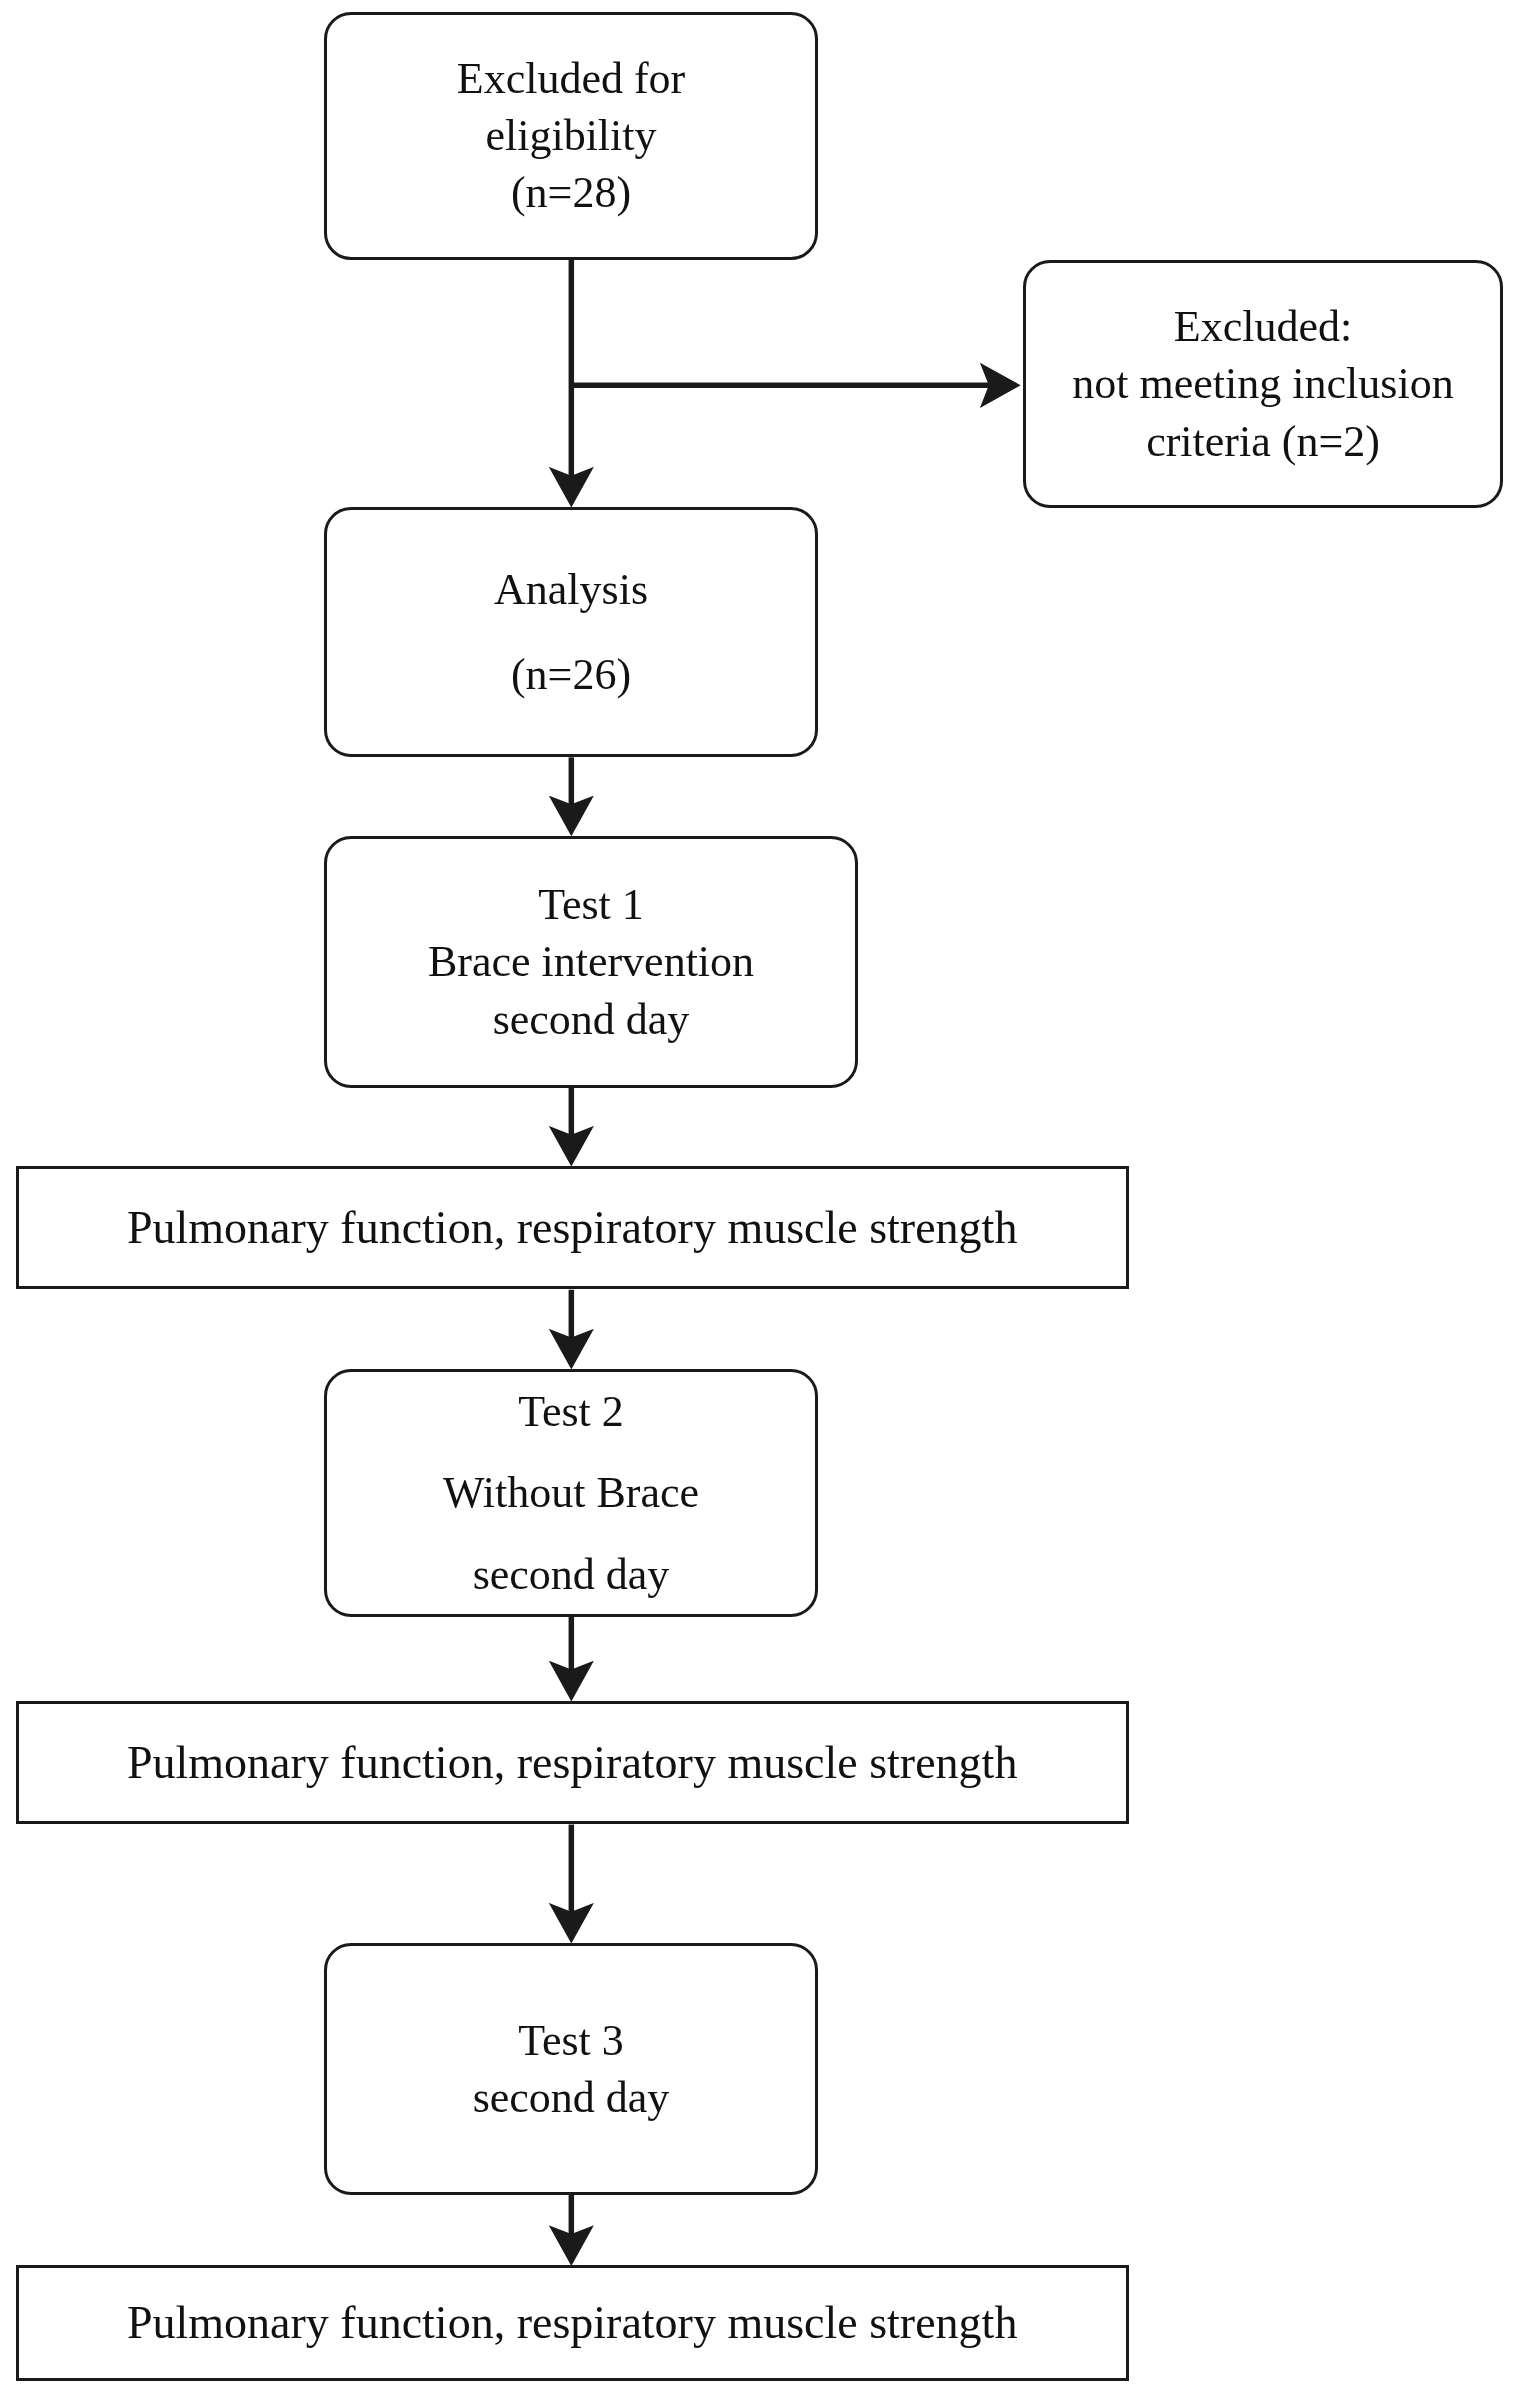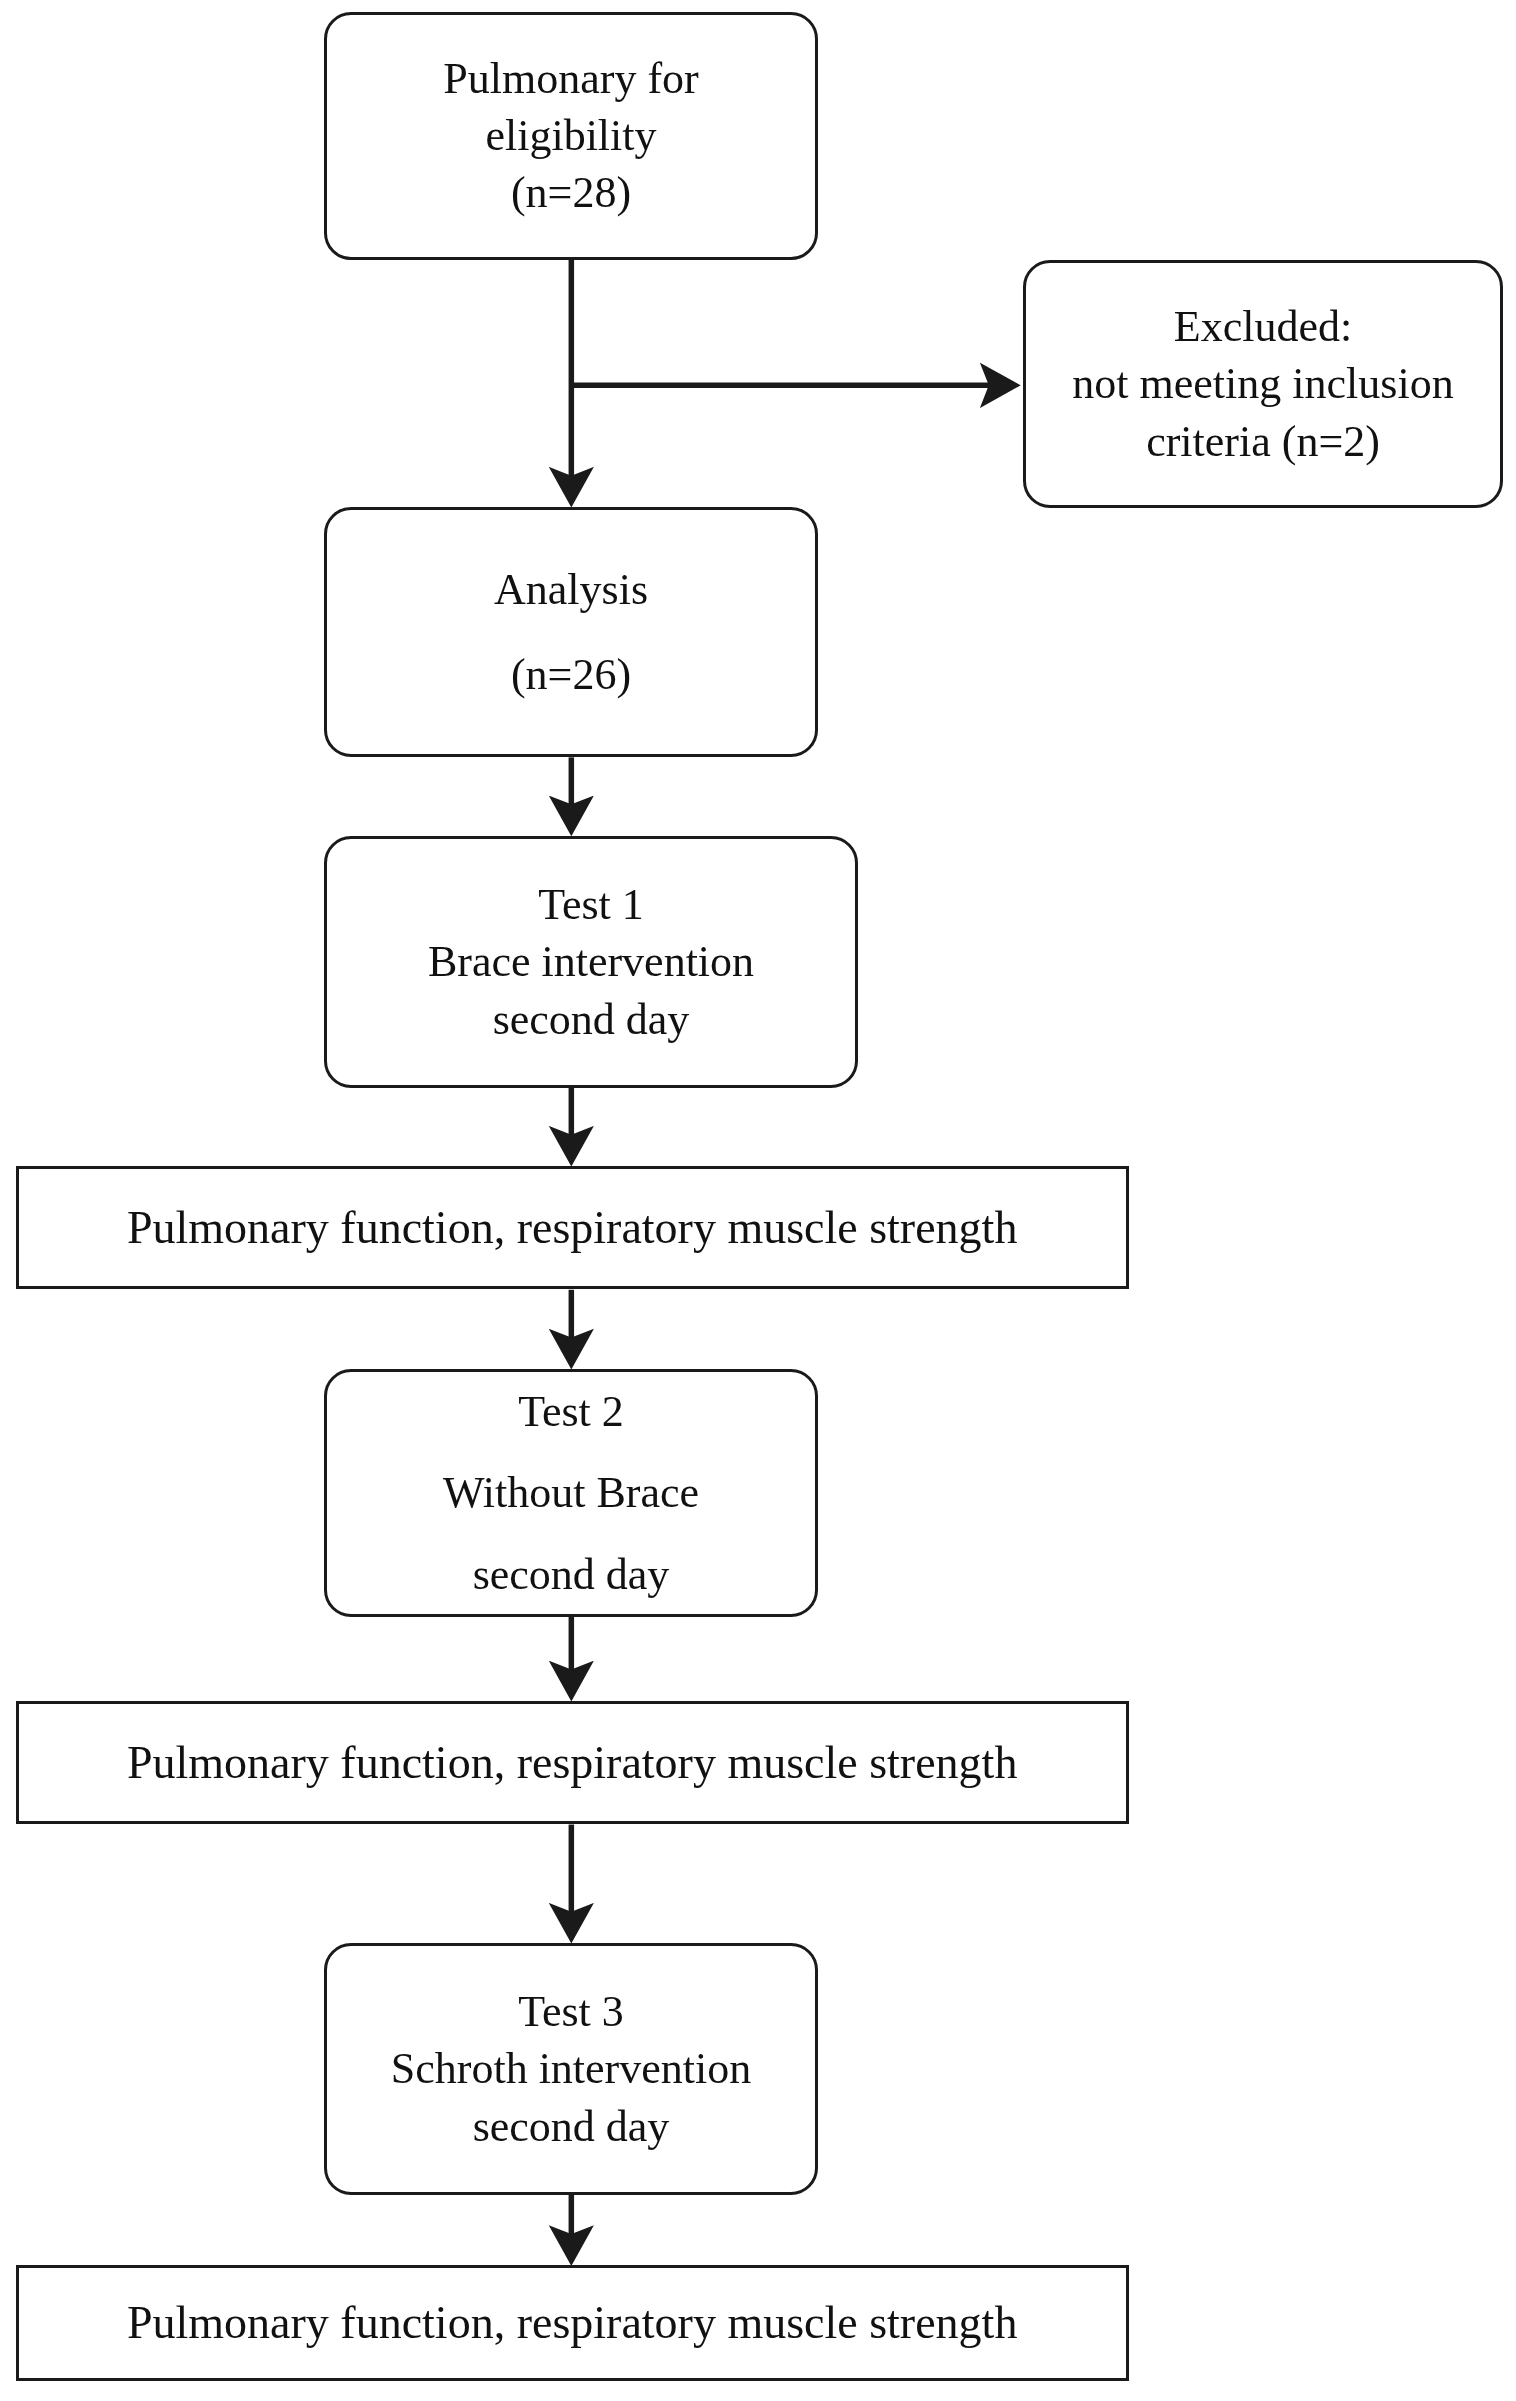--- a/index.html
+++ b/index.html
@@ -65,21 +65,21 @@
     <line x1="726" y1="1640" x2="726" y2="1726" stroke="#1a1a1a" stroke-width="7" marker-end="url(#arrowhead)"></line>
 
     <line x1="726" y1="2055" x2="726" y2="2148" stroke="#1a1a1a" stroke-width="7" marker-end="url(#arrowhead)"></line>
 
     <line x1="726" y1="2320" x2="726" y2="2456" stroke="#1a1a1a" stroke-width="7" marker-end="url(#arrowhead)"></line>
 
     <line x1="726" y1="2790" x2="726" y2="2866" stroke="#1a1a1a" stroke-width="7" marker-end="url(#arrowhead)"></line>
   </svg>
 
   <div class="node rounded fs-big" id="node-eligibility">
-    <span class="ln">Pulmonary for</span>
+    <span class="ln">Excluded for</span>
     <span class="ln">eligibility</span>
     <span class="ln">(n=28)</span>
   </div>
 
   <div class="node rounded fs-big" id="node-excluded">
     <span class="ln">Excluded:</span>
     <span class="ln">not meeting inclusion</span>
     <span class="ln">criteria (n=2)</span>
   </div>
 
@@ -103,21 +103,20 @@
     <span class="ln">Without Brace</span>
     <span class="ln">second day</span>
   </div>
 
   <div class="node square fs-bar" id="node-outcome2">
     <span class="ln">Pulmonary function, respiratory muscle strength</span>
   </div>
 
   <div class="node rounded fs-big" id="node-test3">
     <span class="ln">Test 3</span>
-    <span class="ln">Schroth intervention</span>
     <span class="ln">second day</span>
   </div>
 
   <div class="node square fs-bar" id="node-outcome3">
     <span class="ln">Pulmonary function, respiratory muscle strength</span>
   </div>
 
 </div>
 
 

